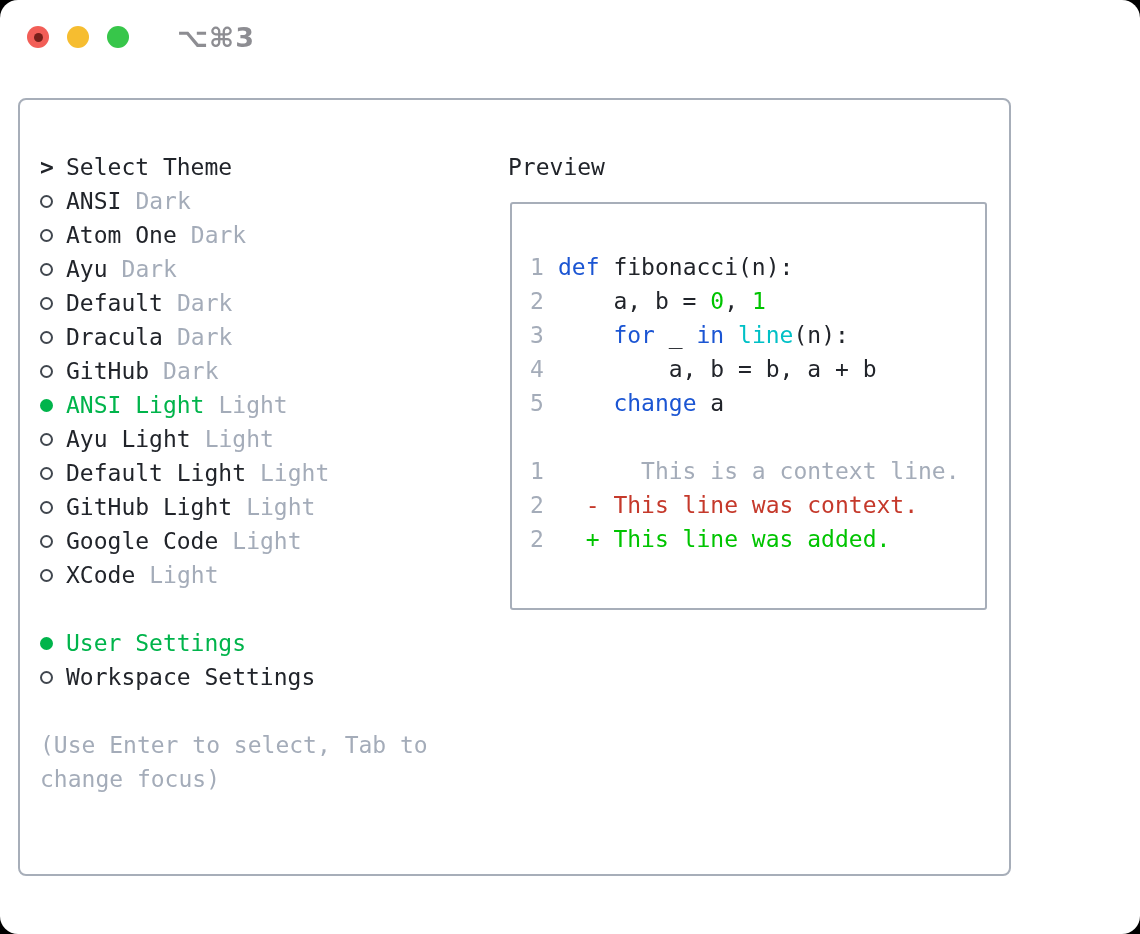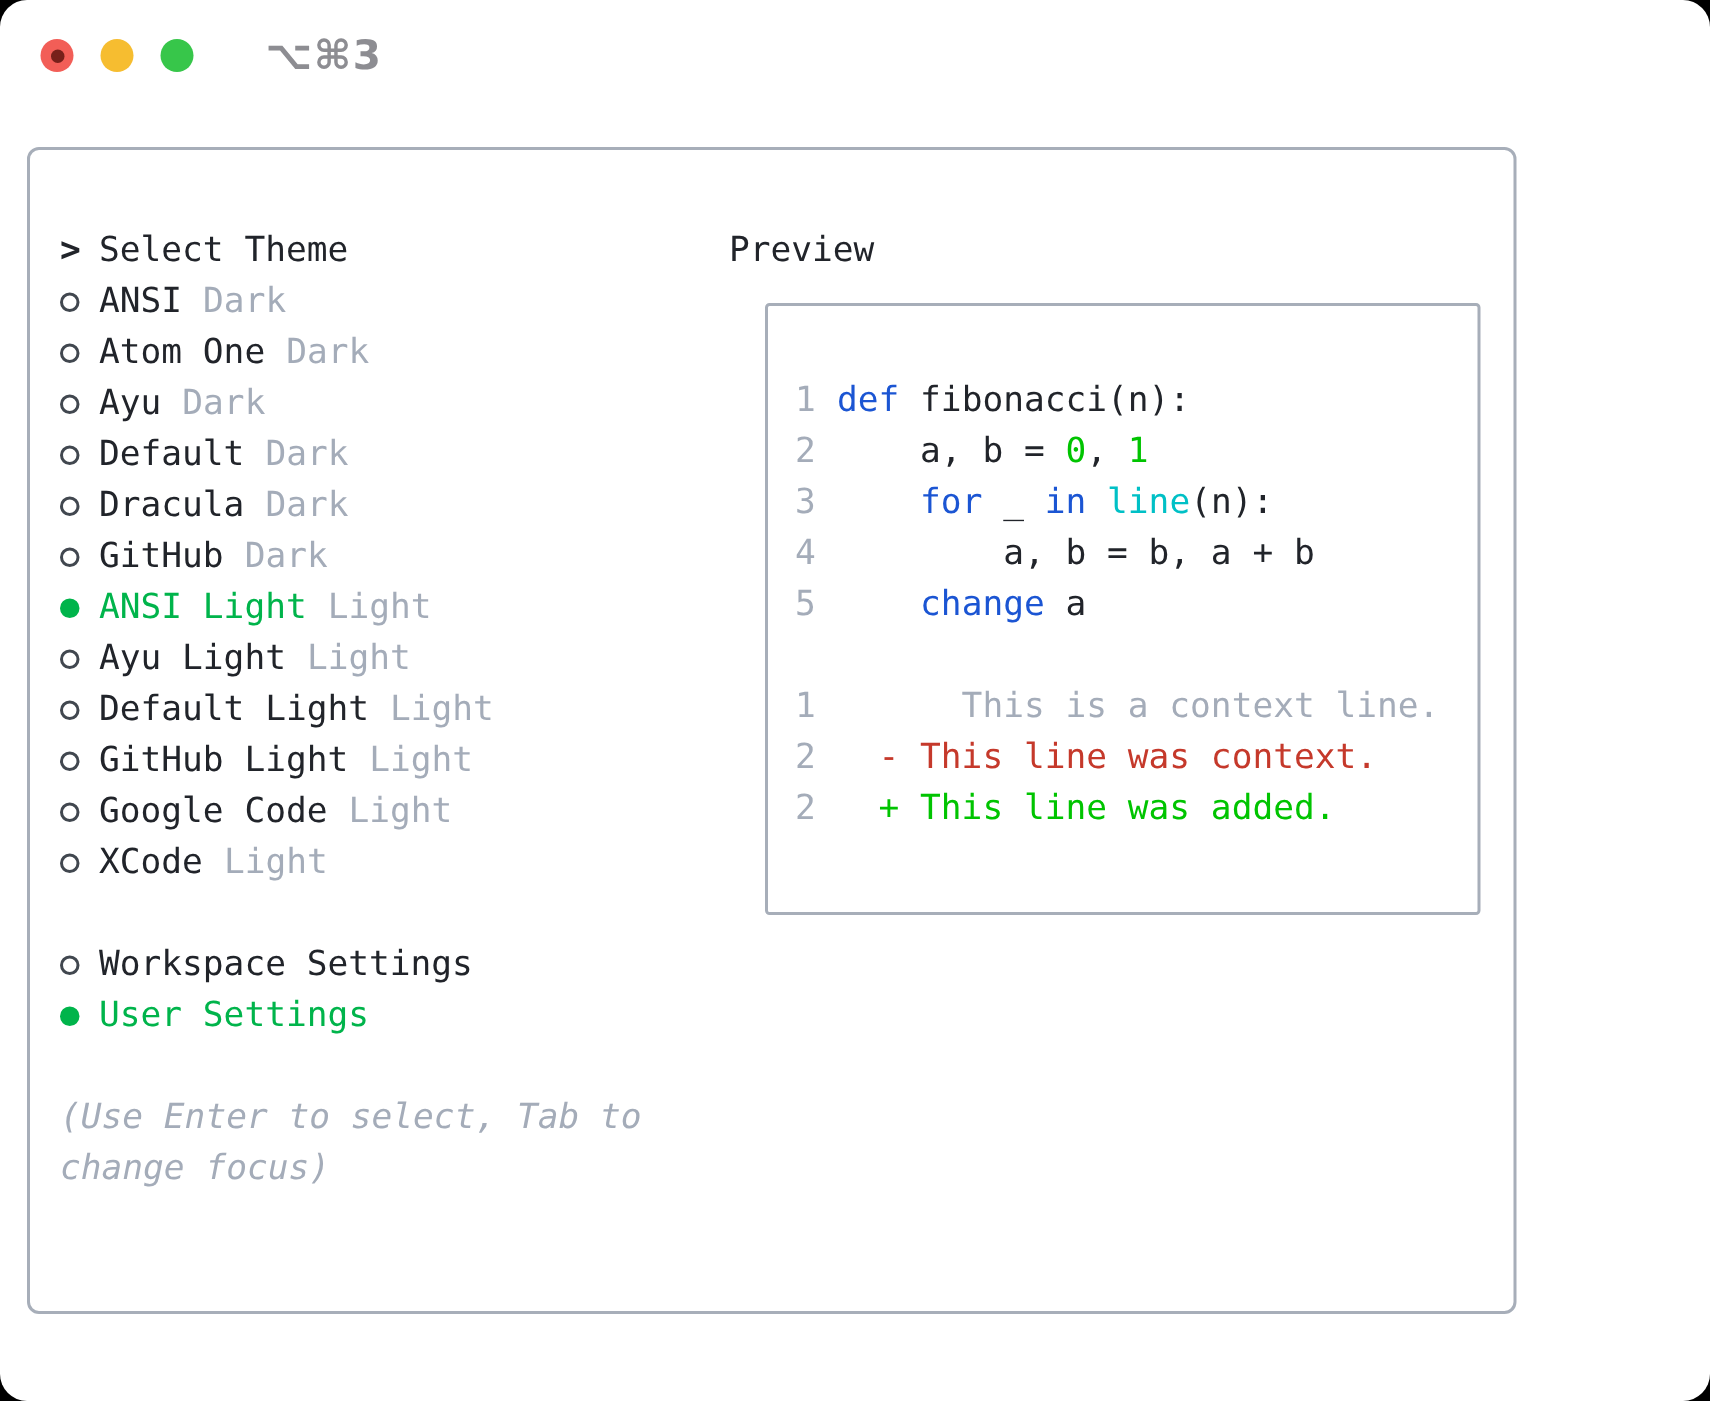--- a/index.html
+++ b/index.html
@@ -67,24 +67,24 @@
     width:13px;height:13px;border:2px solid #41474f;border-radius:50%;
     box-sizing:border-box;flex:none;
   }
   .circle.sel{background:var(--green);border-color:var(--green)}
   .t-label{color:var(--ink)}
   .t-label.sel-label{color:var(--green)}
   .t-variant{color:var(--gray);margin-left:14px}
   .spacer{height:34px}
   .help{
     font-size:23px;line-height:34px;color:var(--gray);
-    white-space:normal;word-spacing:normal;font-style:italic;
+    white-space:normal;word-spacing:normal;
   }
   
-  .preview-header{position:absolute;left:466px;top:50px}
+  .preview-header{position:absolute;left:488px;top:50px}
   .preview-box{
     position:absolute;left:490px;top:102px;width:477px;height:408px;
     border:2px solid var(--border);border-radius:3px;box-sizing:border-box;
     padding:46px 0 0 18px;overflow:hidden;
   }
   .code-line{display:flex;height:34px;font-size:23px;white-space:pre;align-items:center}
   .gutter{color:var(--gray);width:14px;flex:none;margin-right:14px}
   .c-ink{color:var(--ink)}
   .c-blue{color:var(--blue)}
   .c-cyan{color:var(--cyan)}
@@ -128,22 +128,22 @@
           <div class="row"><span class="marker"><span class="circle"></span></span><span class="t-label">Default Light</span><span class="t-variant">Light</span></div>
           <div class="row"><span class="marker"><span class="circle"></span></span><span class="t-label">GitHub Light</span><span class="t-variant">Light</span></div>
           <div class="row"><span class="marker"><span class="circle"></span></span><span class="t-label">Google Code</span><span class="t-variant">Light</span></div>
           <div class="row"><span class="marker"><span class="circle"></span></span><span class="t-label">XCode</span><span class="t-variant">Light</span></div>
         </div>
 
       <div class="spacer"></div>
 
 
       <div id="apply-list">
+          <div class="row"><span class="marker"><span class="circle sel"></span></span><span class="t-label sel-label">User Settings</span></div>
           <div class="row"><span class="marker"><span class="circle"></span></span><span class="t-label">Workspace Settings</span></div>
-          <div class="row"><span class="marker"><span class="circle sel"></span></span><span class="t-label sel-label">User Settings</span></div>
         </div>
 
       <div class="spacer"></div>
 
       <div class="help">(Use Enter to select, Tab to change focus)</div>
     </div>
 
     <div class="row preview-header">
       <span class="h">Preview</span>
     </div>

